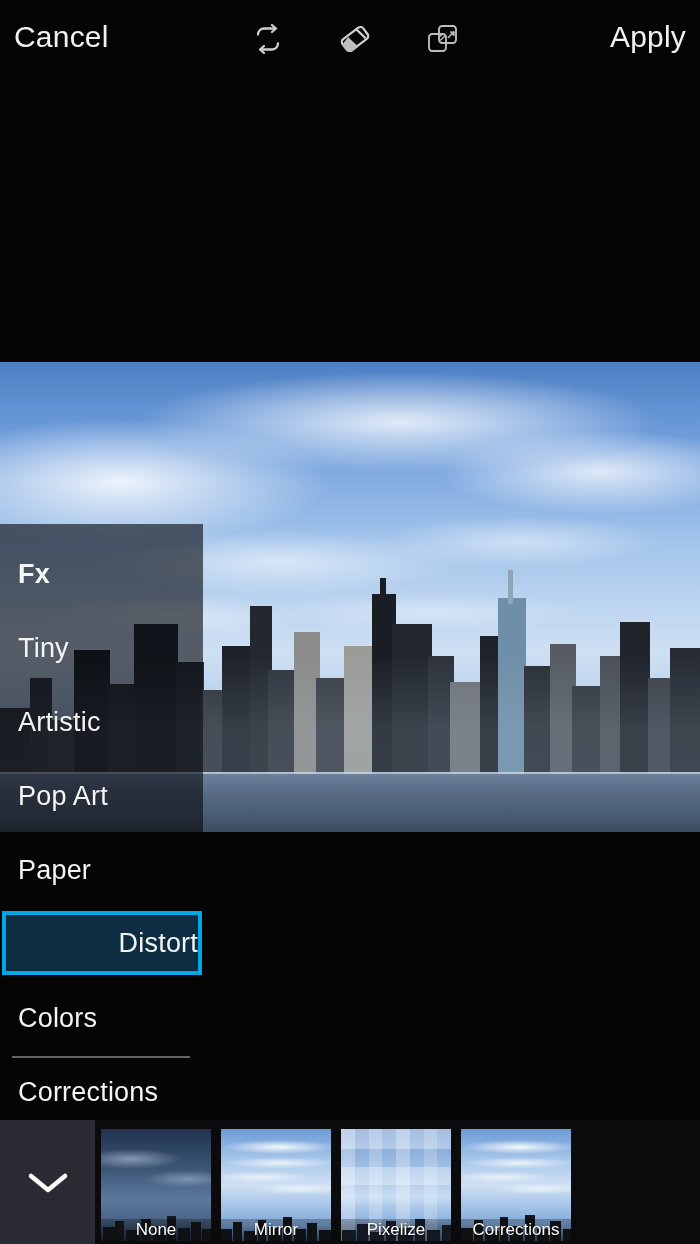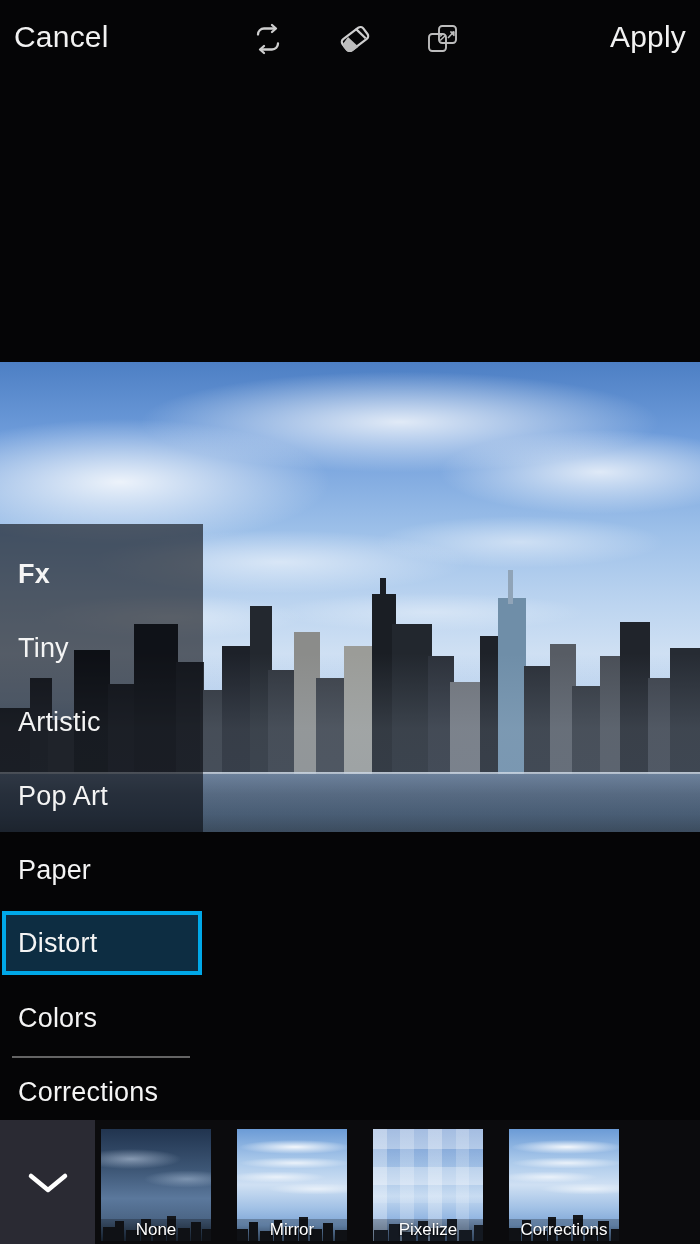--- a/index.html
+++ b/index.html
@@ -83,41 +83,42 @@
     padding-left:18px;
     color:#f4f4f4; font-size:27px; font-weight:400; letter-spacing:.2px;
     cursor:pointer;
   }
   .menu-item.wide{ width:576px; }
   .menu-item.selected{
     left:2px; width:200px; height:64px;
     background:#0d2d42;
     border:4px solid #00a8e8;
     padding-left:12px;
+    justify-content:flex-end;
   }
   .menu-divider{
     position:absolute; left:12px; width:178px; height:2px;
     background:rgba(255,255,255,.38);
   }
 
   
   .filmstrip{
     position:absolute; left:0; bottom:0; width:700px; height:124px;
     background:#0b0b0d; z-index:50;
     display:flex; align-items:stretch;
   }
   .collapse-btn{
     width:95px; height:124px; flex:0 0 95px;
     background:#2a2a33;
     display:flex; align-items:center; justify-content:center;
     cursor:pointer;
   }
   .chev{ width:46px; height:26px; }
   .thumbs{
-    flex:1 1 auto; display:flex; gap:20px; align-items:center;
+    flex:1 1 auto; display:flex; gap:4px; align-items:center;
     padding:6px 0 0 3px; overflow:hidden;
   }
   .thumb{
     position:relative; flex:0 0 116px; width:116px; height:118px;
     overflow:hidden; cursor:pointer; background:#0b0b0d;
   }
   .thumb .inner{ position:absolute; inset:3px; overflow:hidden; }
   .thumb.sel{ border:5px solid #1fa8e8; flex:0 0 120px; width:120px; }
   .thumb.sel .inner{ inset:0; }
   .thumb.hl .inner{ outline:3px solid #3d8fd0; outline-offset:-3px; }

